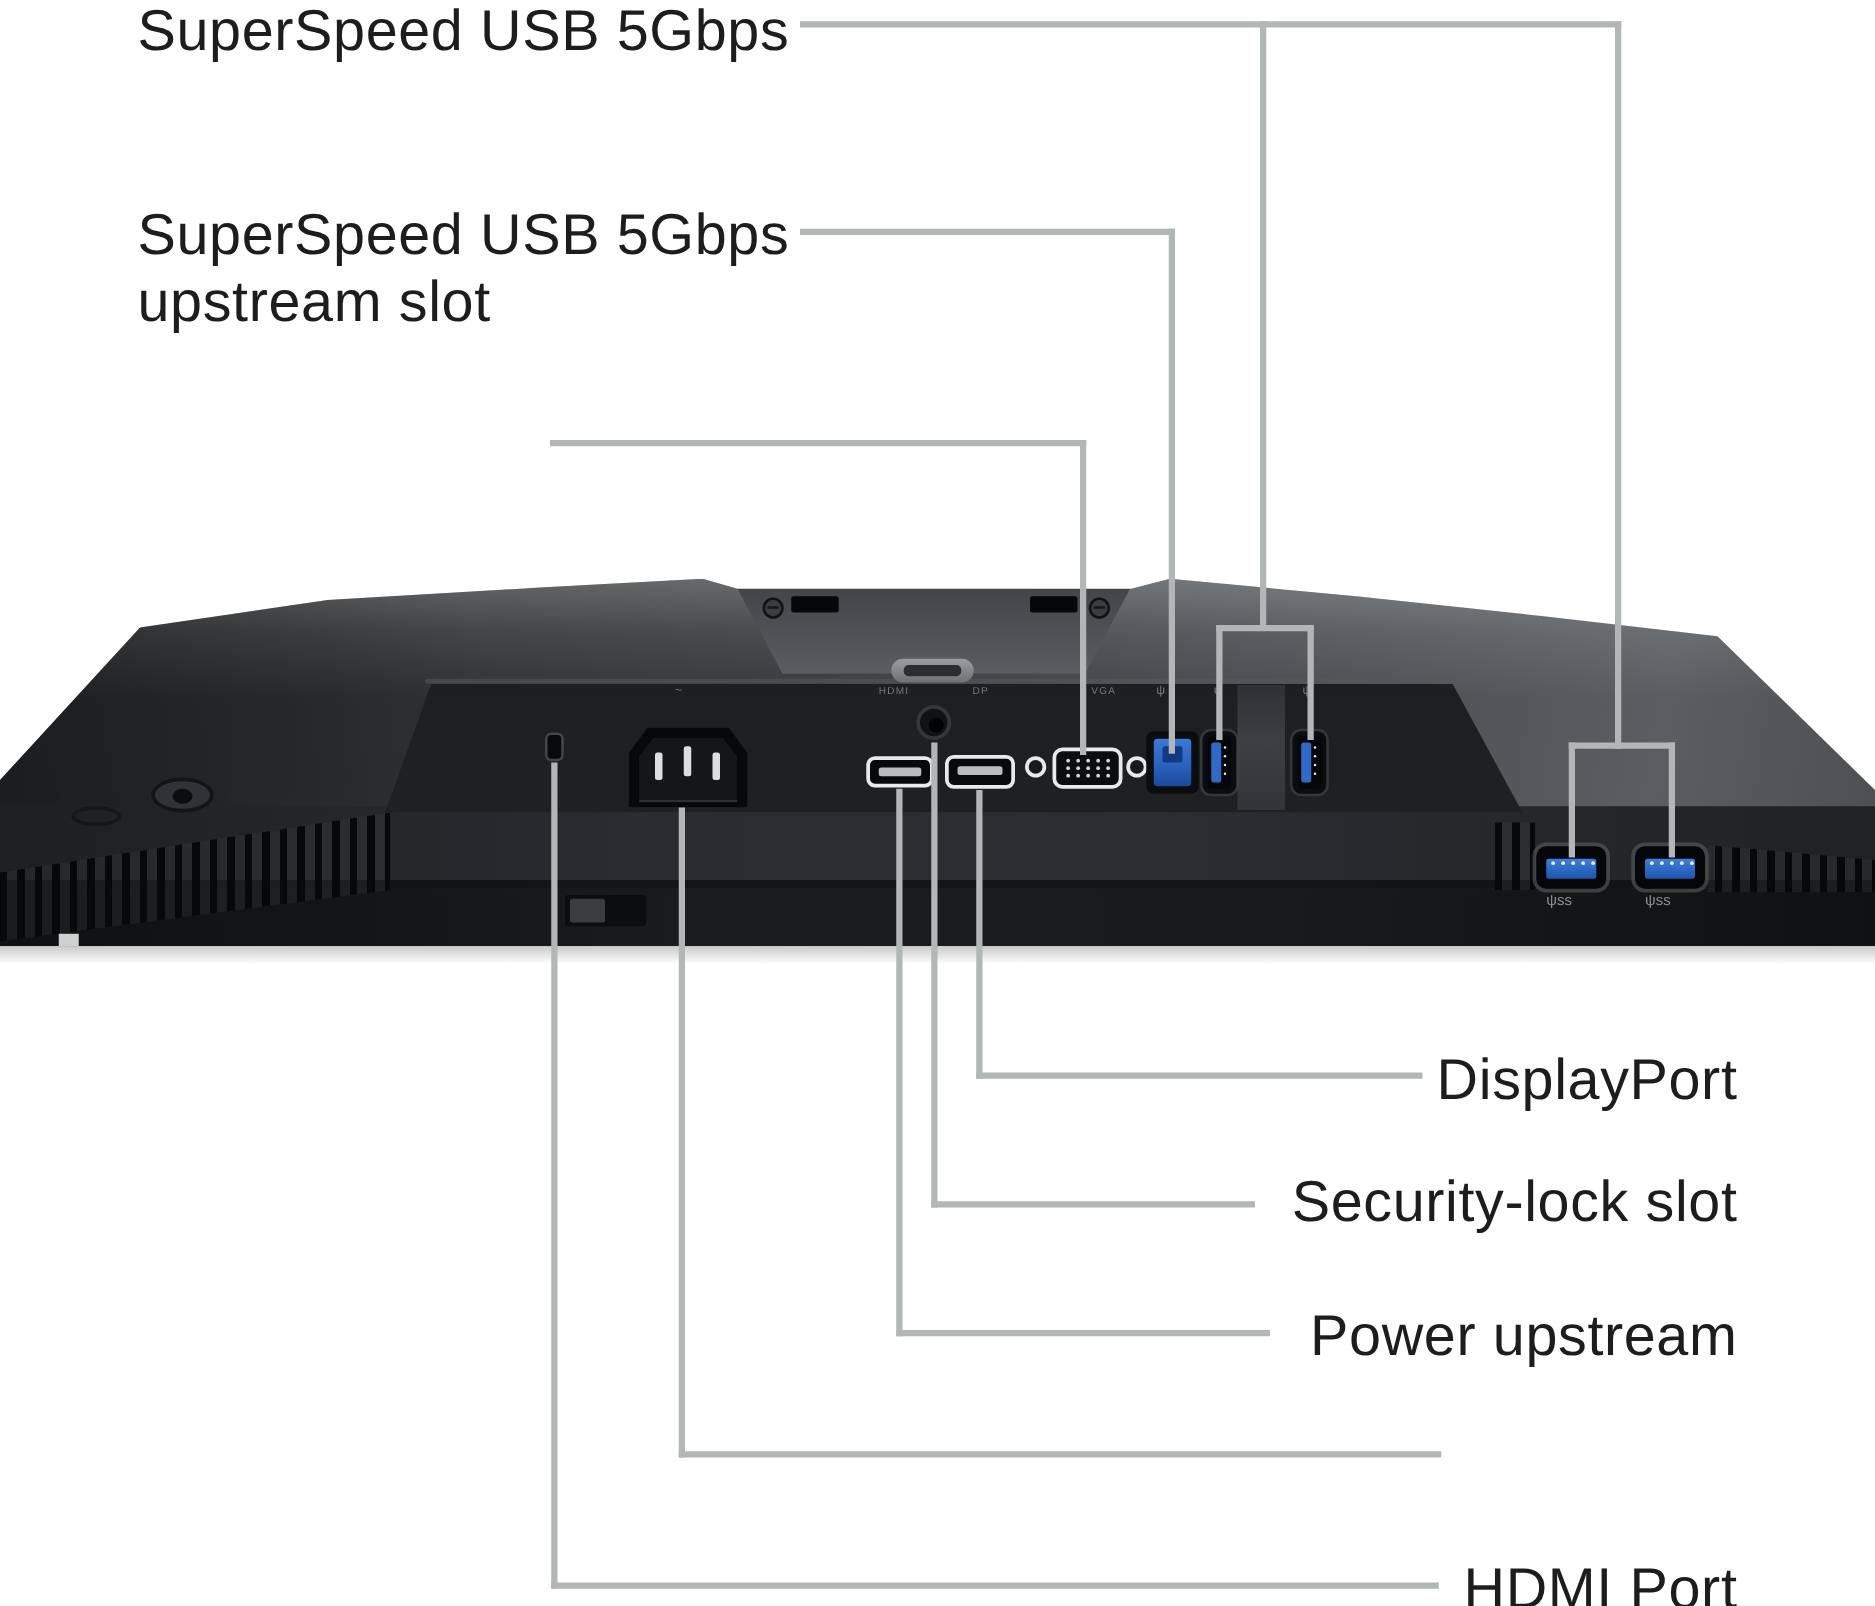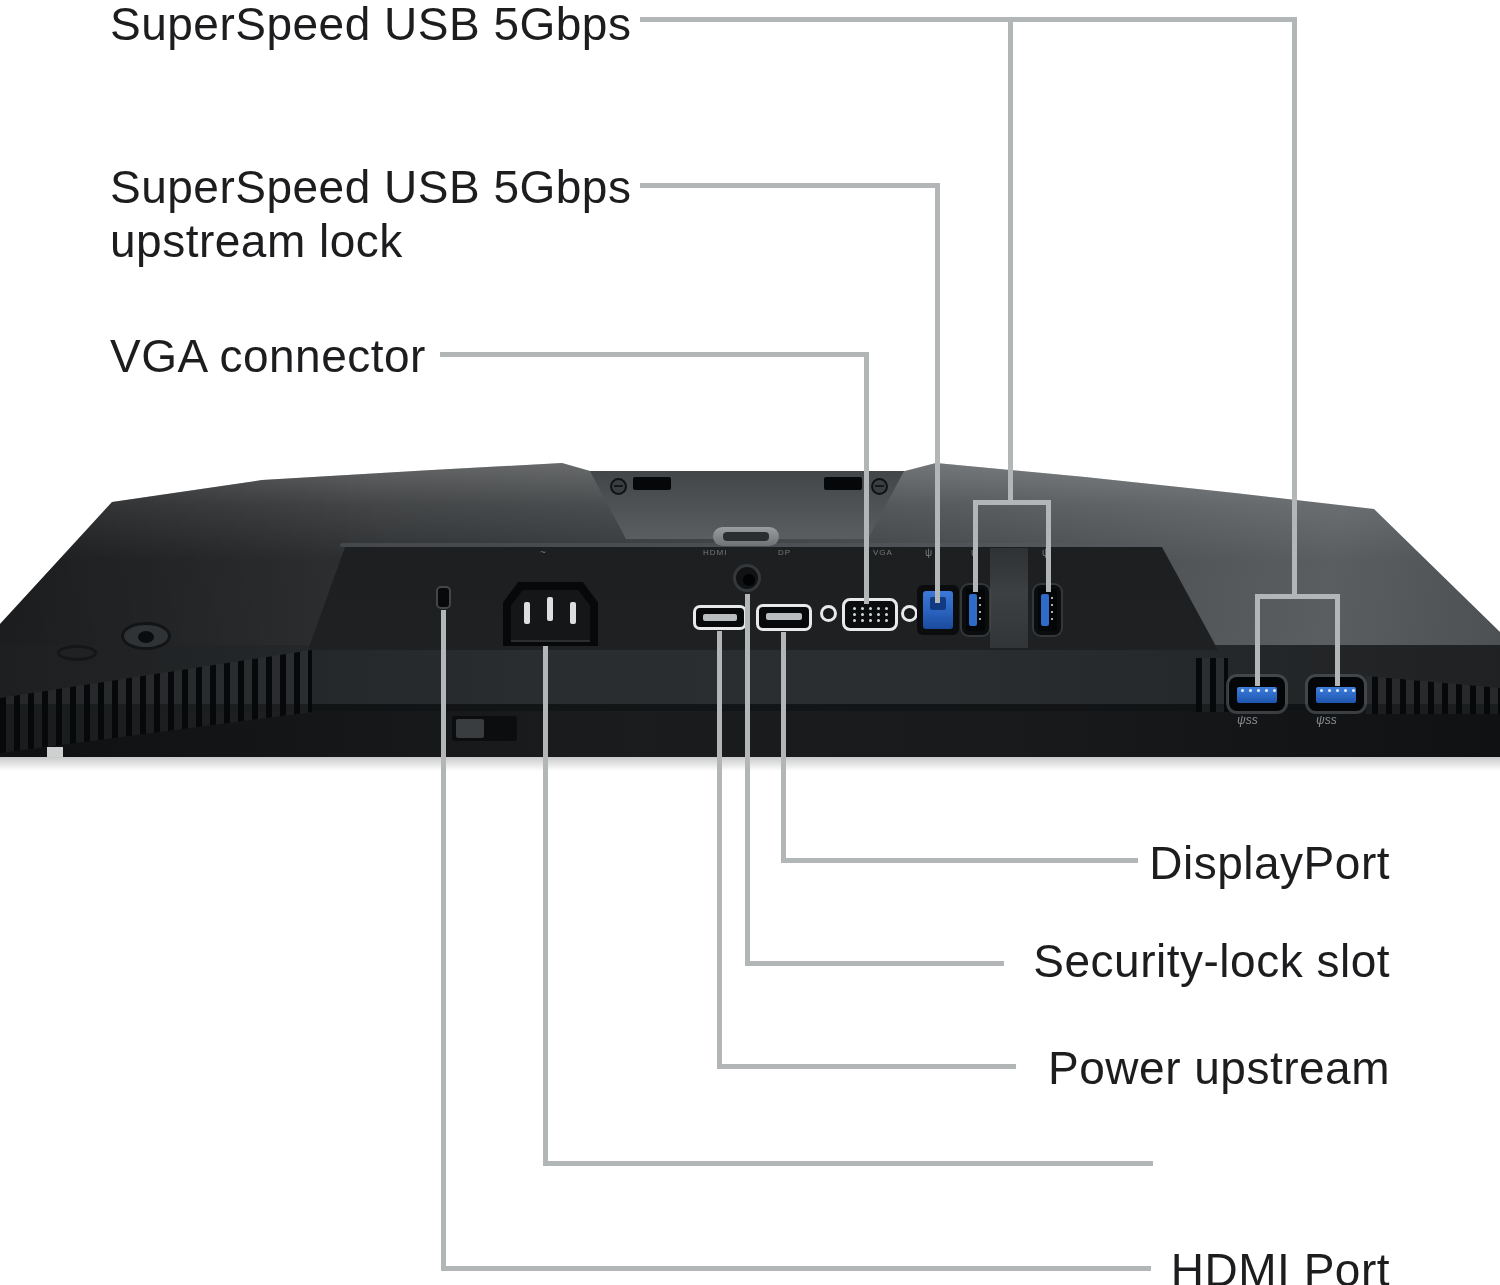--- a/index.html
+++ b/index.html
@@ -78,21 +78,21 @@
   .usbA-v .tab{position:absolute;left:3px;top:5px;width:8px;height:32px;background:#2e6bc8;border-radius:2px;}
   .usbA-v .dots{position:absolute;left:13px;top:8px;width:2px;height:2px;background:#e4e9ee;border-radius:50%;
     box-shadow:0 7px 0 #e4e9ee,0 14px 0 #e4e9ee,0 21px 0 #e4e9ee;}
   .usbA-h{position:absolute;top:677px;width:56px;height:34px;border-radius:8px;
     background:#050608;box-shadow:0 0 0 3px rgba(95,99,102,.55);}
   .usbA-h .tab{position:absolute;left:8px;top:10px;width:40px;height:16px;border-radius:2px;
     background:linear-gradient(180deg,#3d7ede,#1d55ae);}
   .usbA-h .dots{position:absolute;left:12px;top:12px;width:3px;height:3px;background:#e8edf2;border-radius:50%;
     box-shadow:8px 0 0 #e8edf2,16px 0 0 #e8edf2,24px 0 0 #e8edf2,32px 0 0 #e8edf2;}
   .picon{position:absolute;top:548px;color:#75797c;font-size:10px;line-height:10px;letter-spacing:1px;}
-  .ssicon{position:absolute;top:714px;color:#8b8e90;font-size:12px;line-height:12px;font-style:italic;}
+  .ssicon{position:absolute;top:714px;color:#8b8e90;font-size:12px;line-height:12px;}
   .bottom-latch{position:absolute;left:452px;top:716px;width:65px;height:25px;background:#0b0d0f;border-radius:3px;}
   .bottom-latch::after{content:"";position:absolute;left:4px;top:3px;width:28px;height:19px;background:#3a3d3f;border-radius:2px;}
   .notch{position:absolute;left:47px;top:747px;width:16px;height:15px;background:#cfd1d1;}
   .oval-ring{position:absolute;left:57px;top:645px;width:40px;height:16px;border-radius:50%;
     border:3px solid #141618;box-sizing:border-box;}
   .circle-feat{position:absolute;left:121px;top:622px;width:50px;height:28px;border-radius:50%;
     background:#303335;border:3px solid #121416;box-sizing:border-box;}
   .circle-feat::after{content:"";position:absolute;left:14px;top:6px;width:16px;height:12px;border-radius:50%;background:#0a0c0e;}
   .floor-shadow{position:absolute;left:0;top:757px;width:1500px;height:14px;
     background:linear-gradient(180deg,rgba(40,42,44,.25),rgba(255,255,255,0));}
@@ -230,24 +230,21 @@
   <div class="lead" style="left:543px;top:1161px;width:610px;height:5px;"></div>
 
   <div class="lead" style="left:441px;top:610px;width:5px;height:661px;"></div>
   <div class="lead" style="left:441px;top:1266px;width:710px;height:5px;"></div>
 
   <div class="lbl" style="left:110px;top:-3px;">
     <div>SuperSpeed USB 5Gbps</div>
   </div>
   <div class="lbl" style="left:110px;top:160px;">
     <div>SuperSpeed USB 5Gbps</div>
-    <div>upstream lock</div>
-  </div>
-  <div class="lbl" style="left:110px;top:329px;">
-    <div>VGA connector</div>
+    <div>upstream slot</div>
   </div>
 
   <div class="lbl right" style="right:110px;top:836px;">DisplayPort</div>
   <div class="lbl right" style="right:110px;top:934px;">Security-lock slot</div>
   <div class="lbl right" style="right:110px;top:1041px;">Power upstream</div>
   <div class="lbl right" style="right:110px;top:1243px;">HDMI Port</div>
 
 </div>
 
 </body></html>

